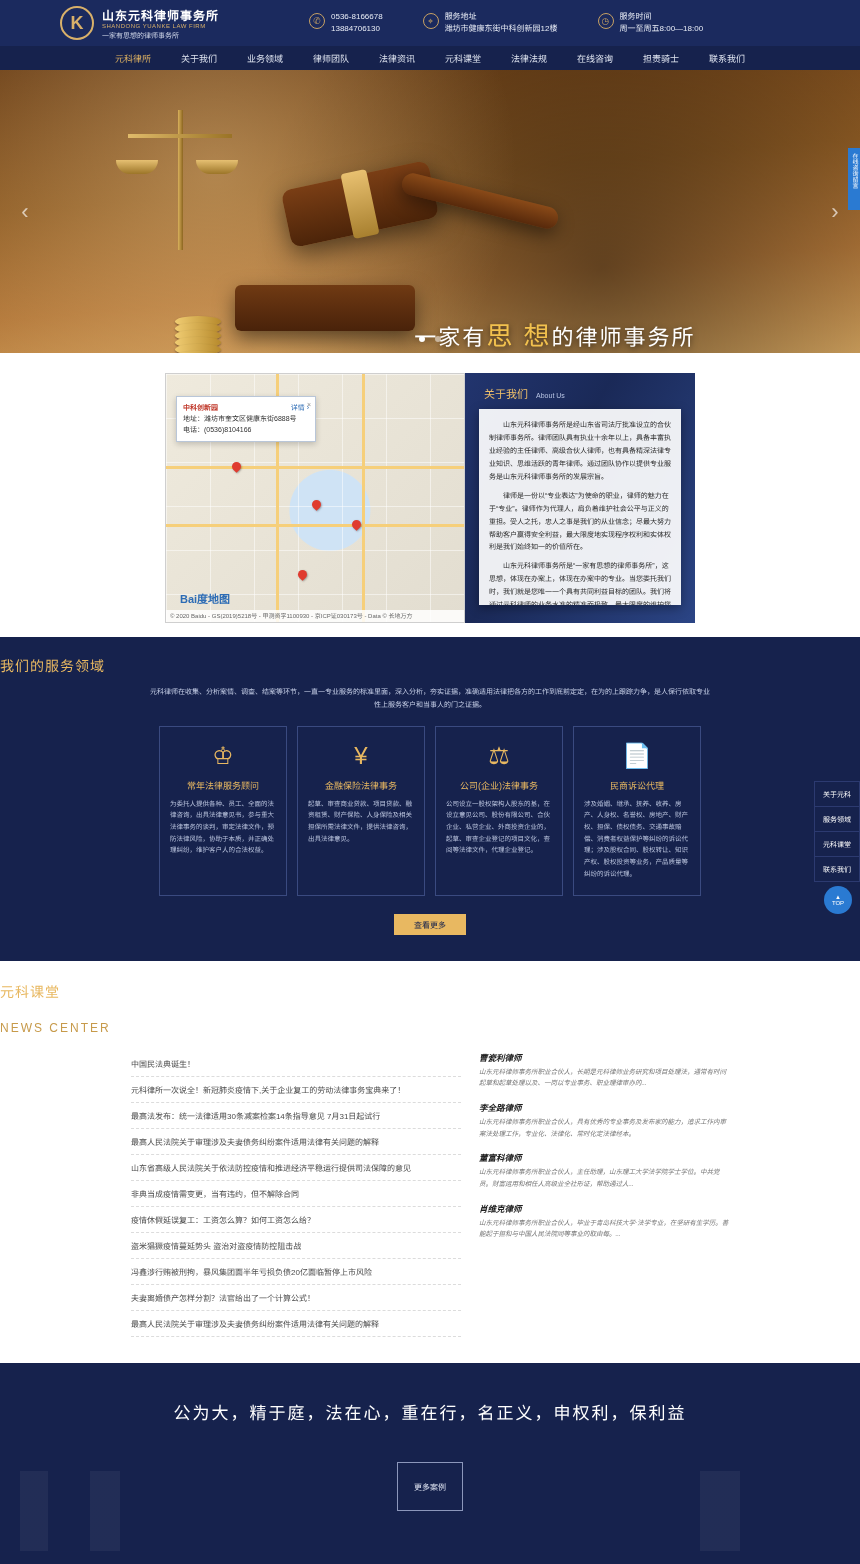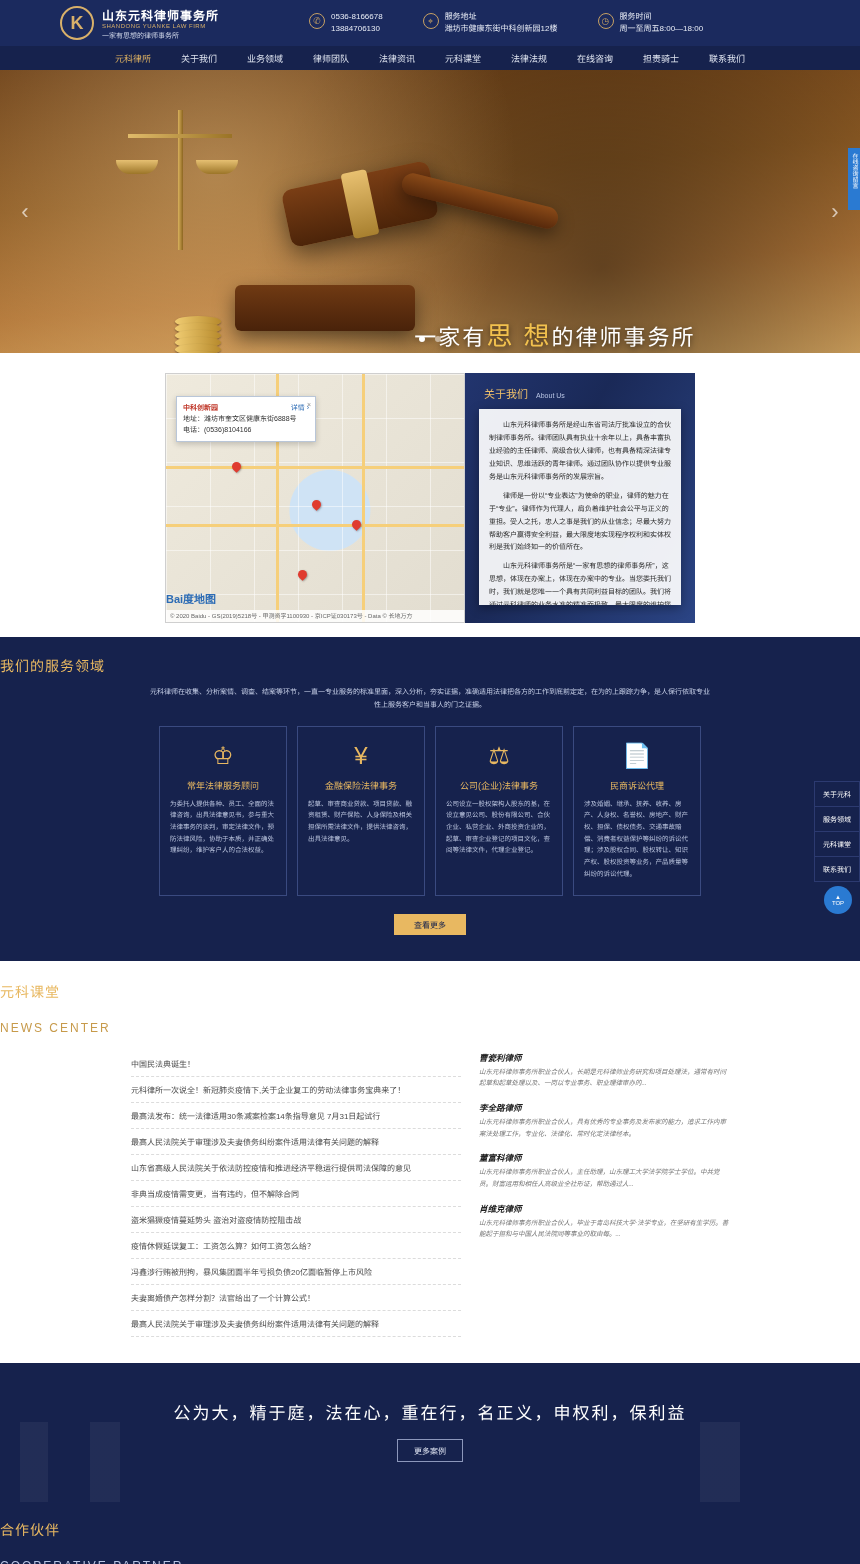--- a/index.html
+++ b/index.html
@@ -135,21 +135,21 @@
   .map-road { position:absolute; background:#f6cf7a; }
   .pin { position:absolute; width:9px;height:9px;background:#e03b2f;border-radius:50% 50% 50% 0; transform:rotate(-45deg); box-shadow:0 1px 2px rgba(0,0,0,.35); }
   .map-card {
     position:absolute; left:10px; top:22px; width:140px;
     background:#fff; border:1px solid #b9c6d8; padding:5px 6px; font-size:7px; line-height:1.6;
     box-shadow:0 2px 6px rgba(0,0,0,.2);
   }
   .map-card .ttl { color:#c0392b; font-weight:bold; }
   .map-card .ttl span { color:#2d6cb5; font-weight:normal; float:right; }
   .map-card .close { position:absolute; right:4px; top:2px; color:#888; cursor:pointer; }
-  .map-logo { position:absolute; left:0; bottom:16px; color:#2d6cb5; font-weight:bold; font-size:11px; }
+  .map-logo { position:absolute; left:14px; bottom:16px; color:#2d6cb5; font-weight:bold; font-size:11px; }
   .map-foot {
     position:absolute; left:0; right:0; bottom:0; height:12px;
     background:rgba(255,255,255,.85); font-size:6px; color:#666;
     line-height:12px; padding-left:4px;
   }
   .about-panel {
     width:230px; position:relative; background:#1b2a5e; color:#fff; padding:12px 14px;
     height:250px; overflow:hidden;
   }
   .about-panel .bgimg {
@@ -202,22 +202,22 @@
     position:relative; overflow:hidden;
   }
   .band .skyline {
     position:absolute; inset:auto 0 0 0; height:80px;
     background:
       linear-gradient(90deg, transparent 0 20px, rgba(255,255,255,.05) 20px 48px, transparent 48px 90px,
       rgba(255,255,255,.05) 90px 120px, transparent 120px 700px, rgba(255,255,255,.05) 700px 740px, transparent 740px);
   }
   .band h2 { font-size:17px; font-weight:normal; letter-spacing:2px; position:relative; }
   .band .btn {
-    display:inline-block; margin-top:15px; border:1px solid #8c97bb;
-    color:#dfe4f2; font-size:8px; padding:5px 16px; position:relative; cursor:pointer;
+    display:inline-block; margin-top:38px; border:1px solid #8c97bb;
+    color:#dfe4f2; font-size:8px; padding:18px 16px; position:relative; cursor:pointer;
   }
   
   .partners { background:#16224d; color:#fff; padding:16px 0 20px; border-top:1px solid #24306010; }
   .partner-desc { width:560px; margin:10px auto 0; font-size:7px; color:#c5cee6; text-align:center; line-height:1.9; }
   
   .float-panel {
     position:absolute; right:0; width:46px; background:#16224d; color:#fff;
     border:1px solid #2c3a70; font-size:7px; text-align:center;
   }
   .float-panel div { padding:7px 0; border-bottom:1px solid #2c3a70; }
@@ -386,22 +386,22 @@
     <div class="en" style="color:#c79a4a;">NEWS CENTER</div>
   </div>
   <div class="news-cols">
     <ul class="news-left">
       <li>中国民法典诞生！</li>
       <li>元科律所一次说全！新冠肺炎疫情下,关于企业复工的劳动法律事务宝典来了！</li>
       <li>最高法发布：统一法律适用30条减案检案14条指导意见 7月31日起试行</li>
       <li>最高人民法院关于审理涉及夫妻债务纠纷案件适用法律有关问题的解释</li>
       <li>山东省高级人民法院关于依法防控疫情和推进经济平稳运行提供司法保障的意见</li>
       <li>非典当成疫情需变更，当有违约，但不解除合同</li>
+      <li>疫情休假延误复工：工资怎么算？如何工资怎么给？</li>
       <li>盗米猖獗疫情蔓延势头 盗治对盗疫情防控阻击战</li>
-      <li>疫情休假延误复工：工资怎么算？如何工资怎么给？</li>
       <li>冯鑫涉行贿被刑拘，暴风集团面半年亏损负债20亿面临暂停上市风险</li>
       <li>夫妻离婚债产怎样分割？法官给出了一个计算公式！</li>
       <li>最高人民法院关于审理涉及夫妻债务纠纷案件适用法律有关问题的解释</li>
     </ul>
     <div class="news-right">
       <div class="lawyer">
         <h4>曹瓷利律师</h4>
         <p>山东元科律师事务所职业合伙人，长期是元科律师业务研究和项目处理法，通常有时间起草和起草处理以及、一岗以专业事务、职业理律审办的...</p>
       </div>
       <div class="lawyer">

